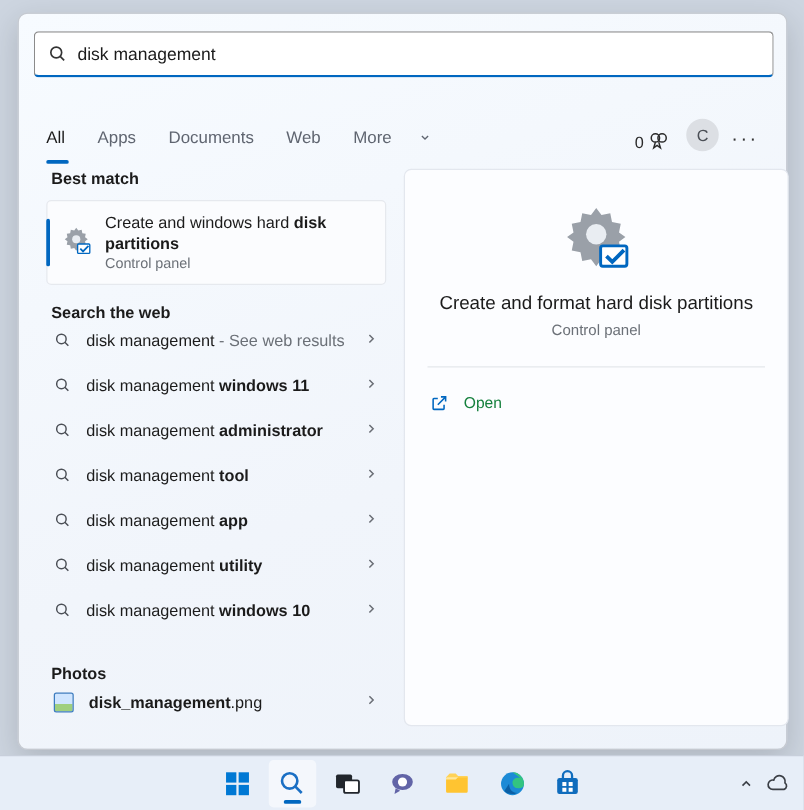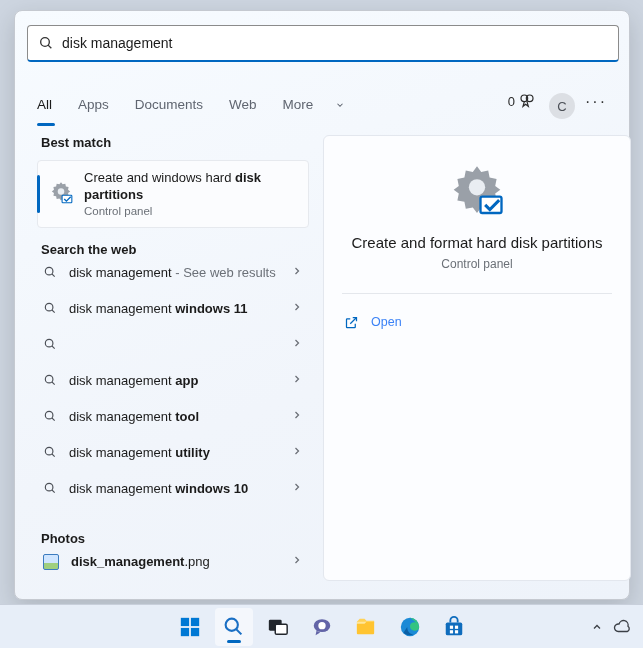--- a/index.html
+++ b/index.html
@@ -1,21 +1,21 @@
 <!DOCTYPE html>
 <html><head>
 <meta charset="utf-8">
 <style>
   *{box-sizing:border-box;margin:0;padding:0;font-family:"Segoe UI",Arial,sans-serif;-webkit-font-smoothing:antialiased}
   body{width:643px;height:648px;background:#cdd5e0;overflow:hidden;position:relative}
   .panel{position:absolute;left:14px;top:10px;width:616px;height:590px;background:linear-gradient(160deg,#f7fbff 0%,#f1f5fb 60%,#eef3fa 100%);border:1px solid #c5c9d0;border-radius:8px;box-shadow:0 8px 24px rgba(0,0,0,.15)}
   .search{position:absolute;left:12px;top:14px;width:592px;height:37px;background:#fff;border:1px solid #8b8b8b;border-bottom:2px solid #0067c0;border-radius:4px;display:flex;align-items:center;padding:0 10px}
   .search svg{flex:0 0 auto}
   .search input{flex:1;border:none;outline:none;font-size:14px;color:#1b1b1b;margin-left:8px;background:transparent}
-  .tabs{position:absolute;left:22px;top:82px;right:22px;height:44px;display:flex;align-items:flex-start;font-size:13.5px;color:#5f6570}
+  .tabs{position:absolute;left:22px;top:66px;right:22px;height:44px;display:flex;align-items:flex-end;font-size:13.5px;color:#5f6570}
   .tab{margin-right:26px;cursor:pointer;padding:4px 0}
   .tab.active{color:#1b1b1b;position:relative}
   .tab.active::after{content:"";position:absolute;left:0;bottom:-10px;width:18px;height:3px;background:#0067c0;border-radius:2px}
   .tab-more{display:flex;align-items:center;gap:22px}
   .tabs-spacer{flex:1}
   .scoreblock{display:flex;align-items:center;gap:4px;margin-right:14px;color:#2b2b2b;font-size:13px}
   .avatar{width:26px;height:26px;border-radius:50%;background:#dcdfe4;color:#4b4f56;display:flex;align-items:center;justify-content:center;font-size:13px;margin-right:10px}
   .dots{font-size:16px;letter-spacing:2px;color:#333;cursor:pointer}
 
   .left{position:absolute;left:22px;top:124px;width:272px}
@@ -35,21 +35,21 @@
   .witxt .muted{color:#6b7077}
   .chev{position:absolute;right:6px;color:#6b6f76}
   .photo-thumb{width:16px;height:16px;border:1px solid #3b7bbf;border-radius:2px;background:linear-gradient(180deg,#cfe5ff 60%,#9fcf7f 60%)}
 
   .right{position:absolute;left:308px;top:124px;width:308px;bottom:18px;background:#fcfdff;border:1px solid #e3e7ee;border-radius:6px;padding:22px 18px 10px}
   .big-icon{display:flex;justify-content:center;margin-top:6px;margin-bottom:14px}
   .right h2{font-size:15px;color:#1b1b1b;text-align:center;font-weight:400}
   .right .sub2{font-size:12px;color:#6b7077;text-align:center;margin-top:6px}
   .hr{height:1px;background:#e4e7ec;margin:22px 0 10px}
   .open-row{display:flex;align-items:center;gap:12px;height:36px;padding:0 2px;border-radius:4px;cursor:pointer}
-  .open-txt{font-size:12.5px;color:#3b82f6}
+  .open-txt{font-size:12.5px;color:#15803d}
 
   .taskbar{position:absolute;left:0;bottom:0;width:643px;height:44px;background:#e7eef8;border-top:1px solid #c8cfdb;display:flex;align-items:center}
   .tb-center{position:absolute;left:50%;transform:translateX(-50%);display:flex;gap:6px}
   .tbi{width:38px;height:38px;display:flex;align-items:center;justify-content:center;border-radius:4px;cursor:pointer}
   .tbi.active{background:rgba(255,255,255,.55);position:relative}
   .tbi.active::after{content:"";position:absolute;left:12px;right:12px;bottom:3px;height:3px;background:#0067c0;border-radius:2px}
   .tray{position:absolute;right:12px;display:flex;align-items:center;gap:10px;color:#3b3f46}
 </style>
 </head>
 <body>
@@ -126,40 +126,41 @@
           <span class="witxt">disk management <span class="bold">windows 11</span><span class="muted"></span></span>
           <svg class="chev" width="12" height="12" viewBox="0 0 24 24" fill="none" stroke="#6b6f76" stroke-width="2.5">
             <polyline points="9 6 15 12 9 18"></polyline>
           </svg>
         </div>
         <div class="web-item">
           <svg width="14" height="14" viewBox="0 0 24 24" fill="none" stroke="#4b4f56" stroke-width="2">
             <circle cx="10.5" cy="10.5" r="6.5"></circle>
             <line x1="20" y1="20" x2="15.2" y2="15.2"></line>
           </svg>
+          <span class="witxt">disk management <span class="bold">administrator</span><span class="muted"></span></span>
+          <svg class="chev" width="12" height="12" viewBox="0 0 24 24" fill="none" stroke="#6b6f76" stroke-width="2.5">
+            <polyline points="9 6 15 12 9 18"></polyline>
+          </svg>
+        </div>
+        <div class="web-item">
+          <svg width="14" height="14" viewBox="0 0 24 24" fill="none" stroke="#4b4f56" stroke-width="2">
+            <circle cx="10.5" cy="10.5" r="6.5"></circle>
+            <line x1="20" y1="20" x2="15.2" y2="15.2"></line>
+          </svg>
+          <span class="witxt">disk management <span class="bold">tool</span><span class="muted"></span></span>
           <svg class="chev" width="12" height="12" viewBox="0 0 24 24" fill="none" stroke="#6b6f76" stroke-width="2.5">
             <polyline points="9 6 15 12 9 18"></polyline>
           </svg>
         </div>
         <div class="web-item">
           <svg width="14" height="14" viewBox="0 0 24 24" fill="none" stroke="#4b4f56" stroke-width="2">
             <circle cx="10.5" cy="10.5" r="6.5"></circle>
             <line x1="20" y1="20" x2="15.2" y2="15.2"></line>
           </svg>
           <span class="witxt">disk management <span class="bold">app</span><span class="muted"></span></span>
-          <svg class="chev" width="12" height="12" viewBox="0 0 24 24" fill="none" stroke="#6b6f76" stroke-width="2.5">
-            <polyline points="9 6 15 12 9 18"></polyline>
-          </svg>
-        </div>
-        <div class="web-item">
-          <svg width="14" height="14" viewBox="0 0 24 24" fill="none" stroke="#4b4f56" stroke-width="2">
-            <circle cx="10.5" cy="10.5" r="6.5"></circle>
-            <line x1="20" y1="20" x2="15.2" y2="15.2"></line>
-          </svg>
-          <span class="witxt">disk management <span class="bold">tool</span><span class="muted"></span></span>
           <svg class="chev" width="12" height="12" viewBox="0 0 24 24" fill="none" stroke="#6b6f76" stroke-width="2.5">
             <polyline points="9 6 15 12 9 18"></polyline>
           </svg>
         </div>
         <div class="web-item">
           <svg width="14" height="14" viewBox="0 0 24 24" fill="none" stroke="#4b4f56" stroke-width="2">
             <circle cx="10.5" cy="10.5" r="6.5"></circle>
             <line x1="20" y1="20" x2="15.2" y2="15.2"></line>
           </svg>
           <span class="witxt">disk management <span class="bold">utility</span><span class="muted"></span></span>

